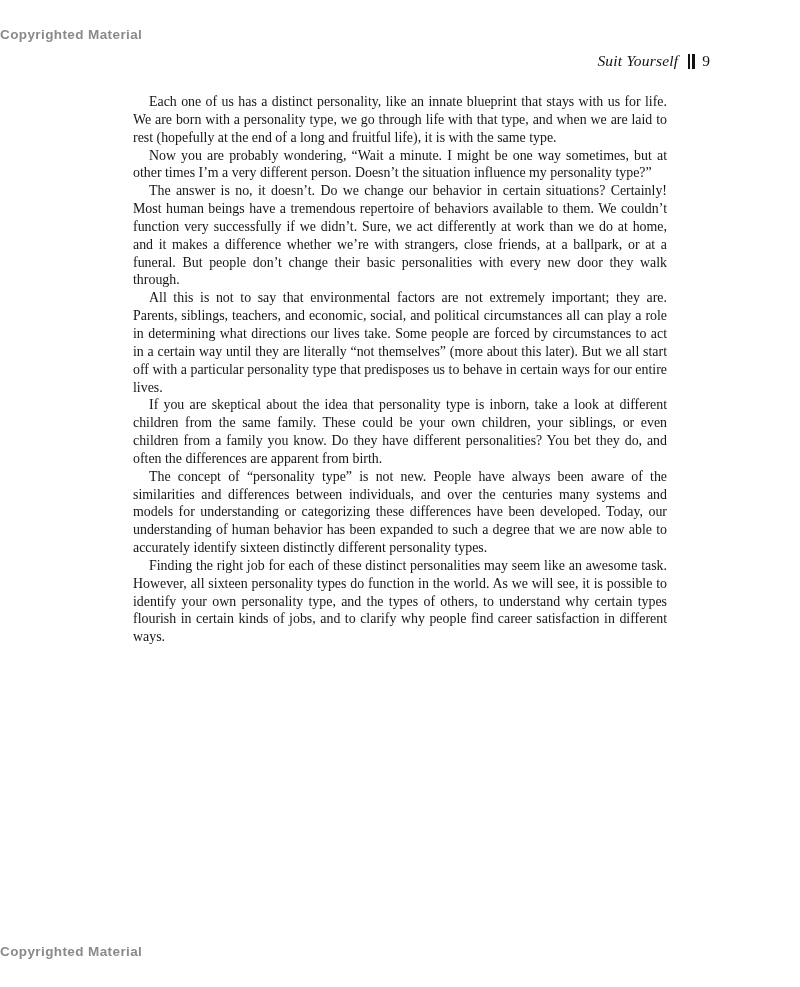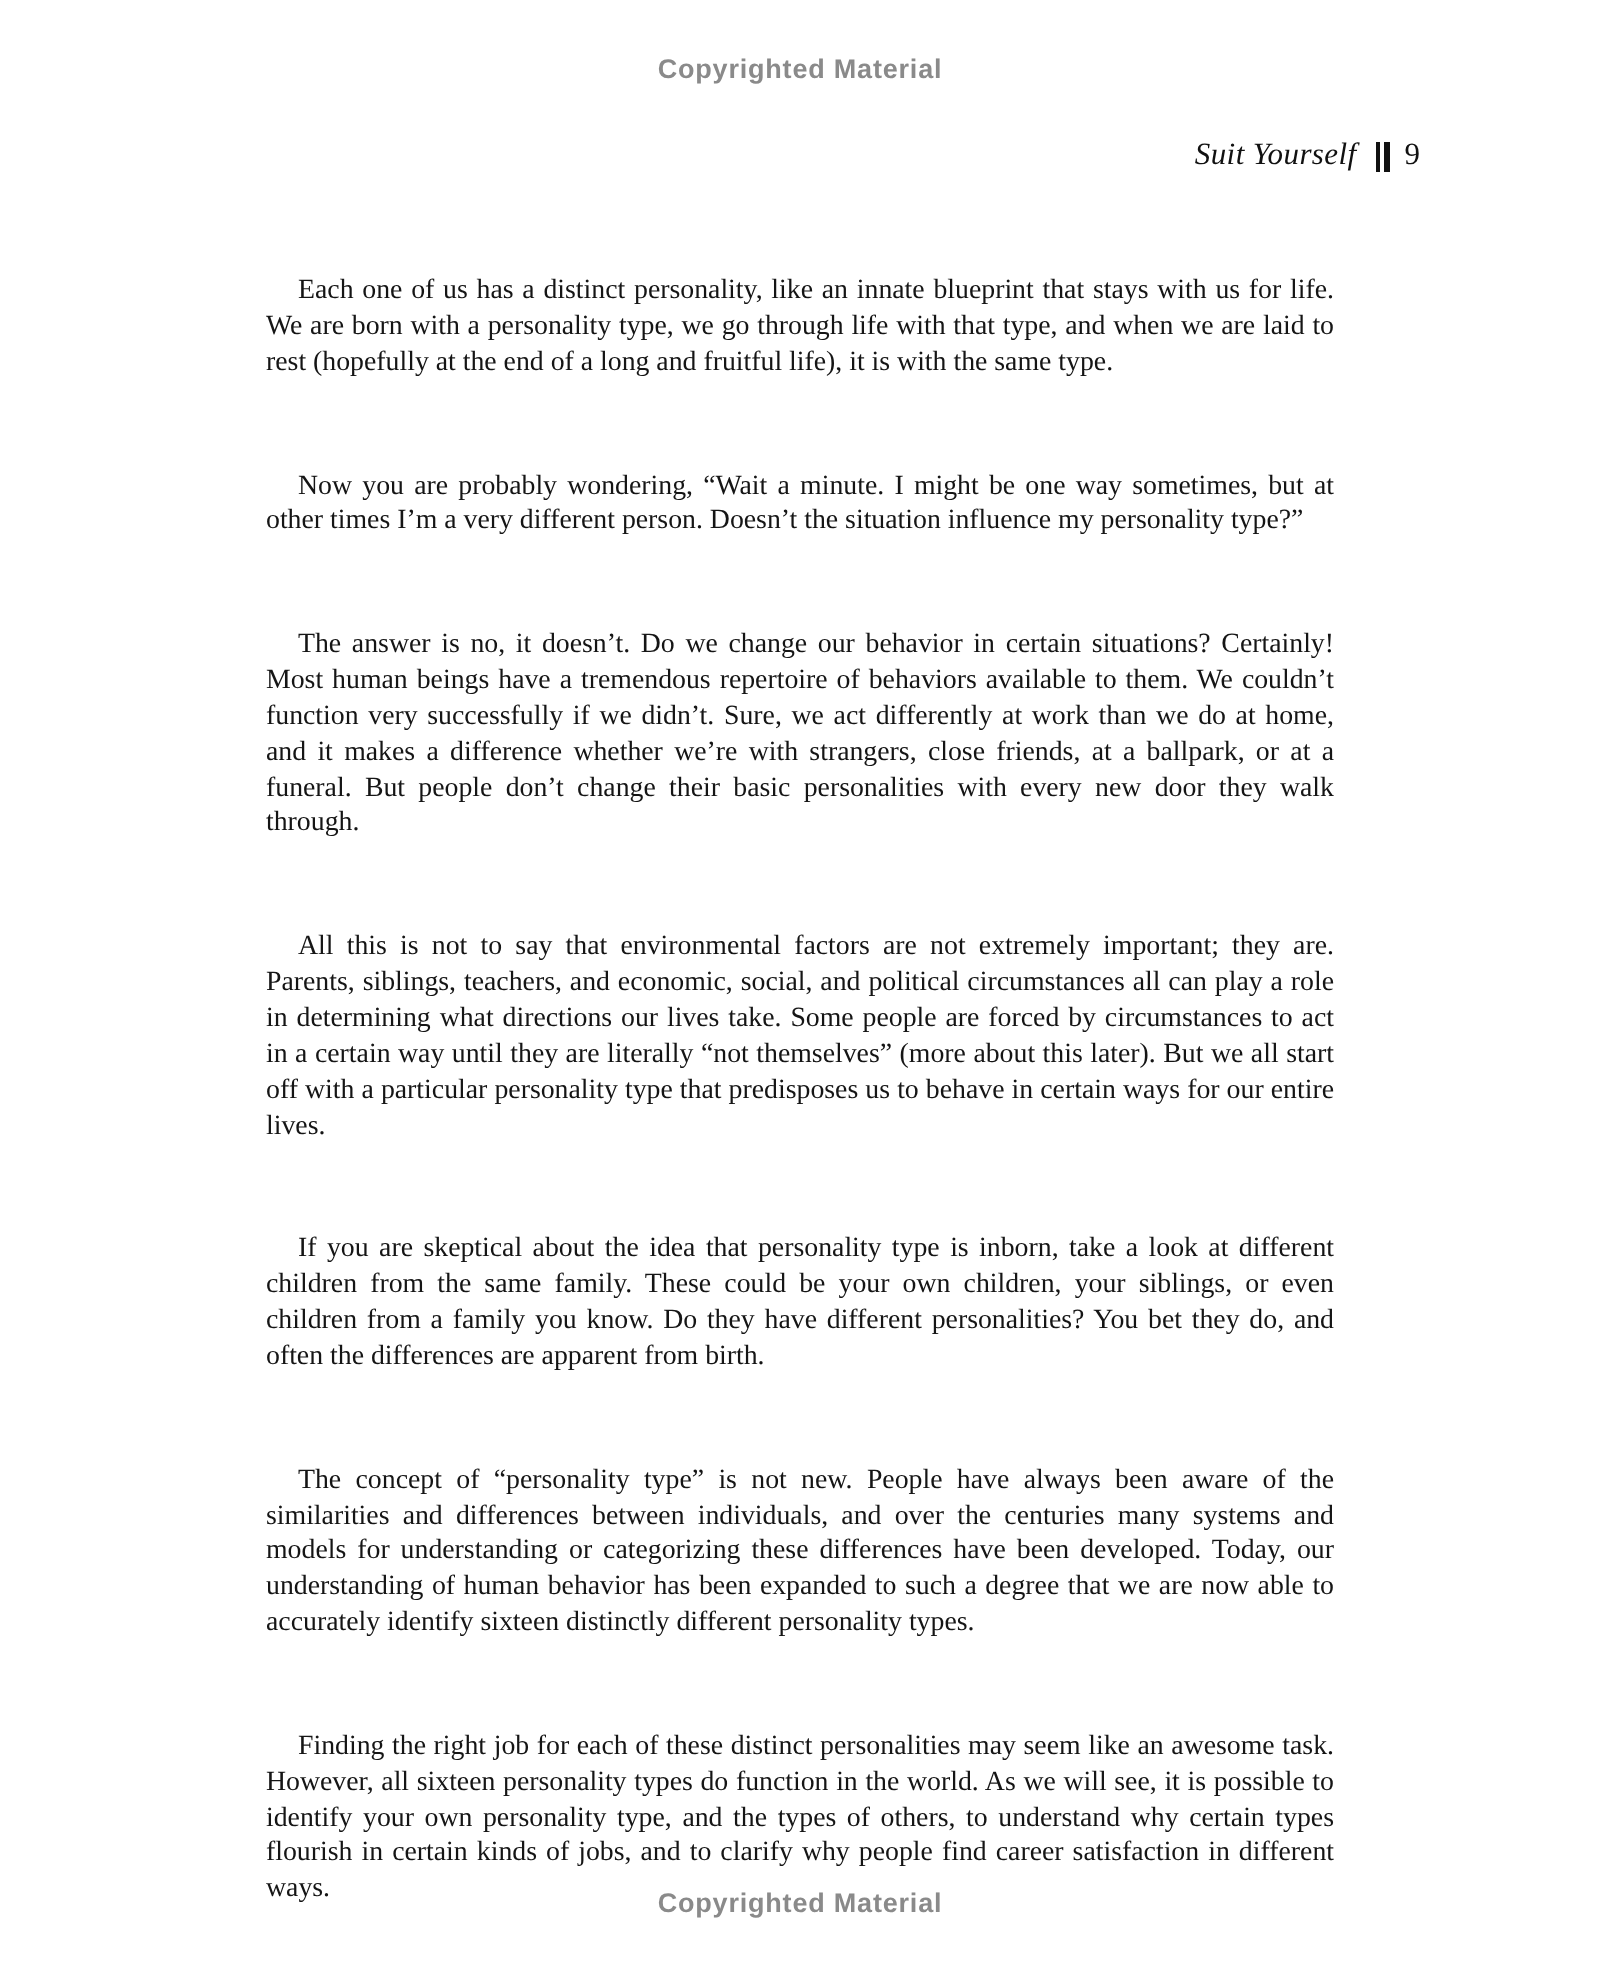--- a/index.html
+++ b/index.html
@@ -13,32 +13,31 @@
     height: 987px;
     background: #ffffff;
     overflow: hidden;
     font-family: "Liberation Serif", serif;
     color: #141414;
   }
   .copyright-banner {
     position: absolute;
     left: 0;
     width: 100%;
-    text-align: center;
     font-family: "Liberation Sans", sans-serif;
     font-weight: bold;
     font-size: 13.5px;
     letter-spacing: 0.4px;
     color: #8a8a8a;
   }
   .copyright-top { top: 27px; }
   .copyright-bottom { top: 944px; }
   .running-header {
     position: absolute;
-    top: 69px;
+    top: 52px;
     right: 90px;
     font-size: 15.5px;
     color: #111111;
     white-space: nowrap;
   }
   .book-title {
     font-style: italic;
     letter-spacing: 0.2px;
   }
   .double-bar {
@@ -67,21 +66,20 @@
     font-size: 13.9px;
     line-height: 17.85px;
     color: #151515;
   }
   .body-text p {
     margin: 0;
     padding: 0;
   }
   .body-text p.indent {
     text-indent: 16px;
-    margin-top: 44px;
   }
 </style>
 </head>
 <body>
 
 <div class="page">
 
   <div class="copyright-banner copyright-top">Copyrighted Material</div>
 
   <div class="running-header">

